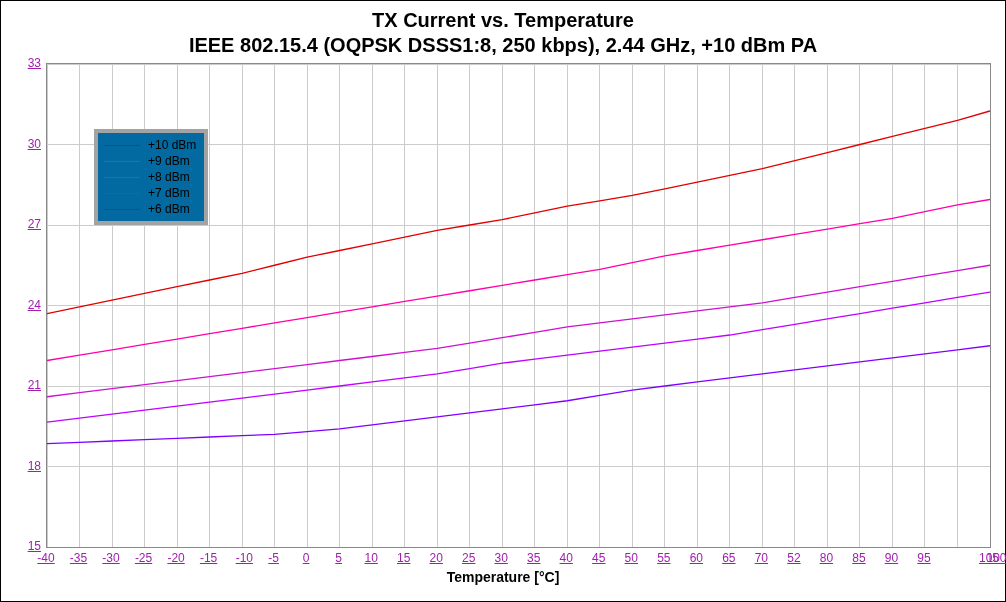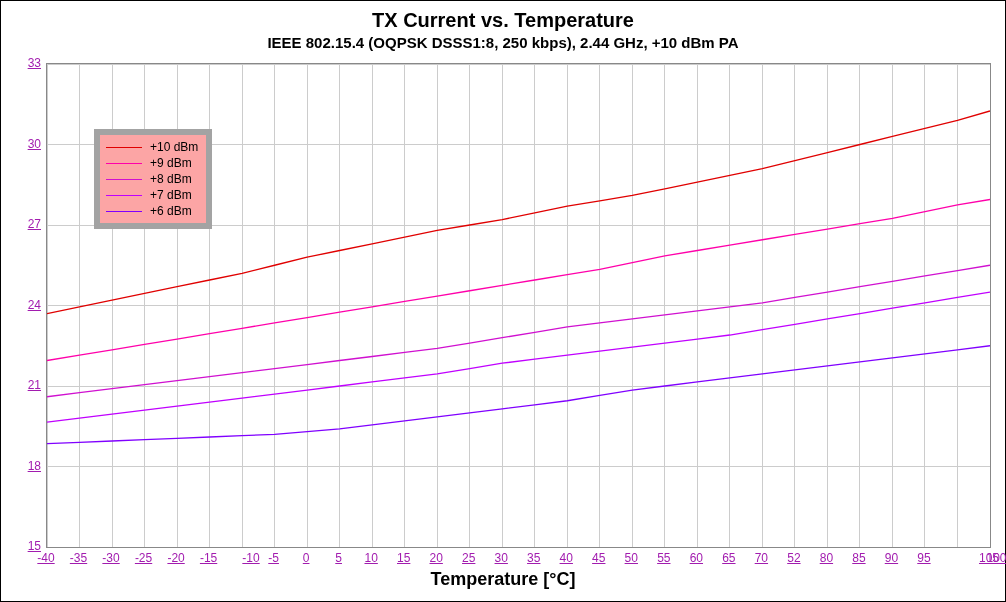--- a/index.html
+++ b/index.html
@@ -27,21 +27,21 @@
     font-size: 20px;
     font-weight: bold;
     color: #000;
   }
   .subtitle {
     position: absolute;
     top: 33px;
     left: 0;
     right: 0;
     text-align: center;
-    font-size: 15px;
+    font-size: 20px;
     font-weight: bold;
     color: #000;
   }
   .plot {
     position: absolute;
     left: 45px;
     top: 62px;
     width: 945px;
     height: 485px;
     border: 1px solid #888;
@@ -76,30 +76,30 @@
     text-align: center;
     width: 30px;
     transform: translateX(-50%);
   }
   .xlabel {
     position: absolute;
     left: 0;
     right: 0;
     top: 568px;
     text-align: center;
-    font-size: 18px;
+    font-size: 14px;
     font-weight: bold;
     color: #000;
   }
   .legend {
     position: absolute;
     left: 47px;
     top: 65px;
-    background: #fca5a5;
-    border: 6px solid #a3a3a3;
+    background: #0369a1;
+    border: 4px solid #a3a3a3;
     padding: 4px 8px 4px 6px;
     font-size: 12px;
     color: #000;
   }
   .legend-row {
     display: flex;
     align-items: center;
     height: 16px;
   }
   .legend-swatch {
@@ -196,21 +196,21 @@
 
   <div class="xlabel">Temperature [°C]</div>
 
   <div id="tick-layer">
       <div class="axis-tick x-tick" style="left: 45px;">-40</div>
       <div class="axis-tick x-tick" style="left: 77.5172px;">-35</div>
       <div class="axis-tick x-tick" style="left: 110.034px;">-30</div>
       <div class="axis-tick x-tick" style="left: 142.552px;">-25</div>
       <div class="axis-tick x-tick" style="left: 175.069px;">-20</div>
       <div class="axis-tick x-tick" style="left: 207.586px;">-15</div>
-      <div class="axis-tick x-tick" style="left: 250px;">-10</div>
+      <div class="axis-tick x-tick" style="left: 237px; text-align: right;">-10</div>
       <div class="axis-tick x-tick" style="left: 272.621px;">-5</div>
       <div class="axis-tick x-tick" style="left: 305.138px;">0</div>
       <div class="axis-tick x-tick" style="left: 337.655px;">5</div>
       <div class="axis-tick x-tick" style="left: 370.172px;">10</div>
       <div class="axis-tick x-tick" style="left: 402.69px;">15</div>
       <div class="axis-tick x-tick" style="left: 435.207px;">20</div>
       <div class="axis-tick x-tick" style="left: 467.724px;">25</div>
       <div class="axis-tick x-tick" style="left: 500.241px;">30</div>
       <div class="axis-tick x-tick" style="left: 532.759px;">35</div>
       <div class="axis-tick x-tick" style="left: 565.276px;">40</div>

